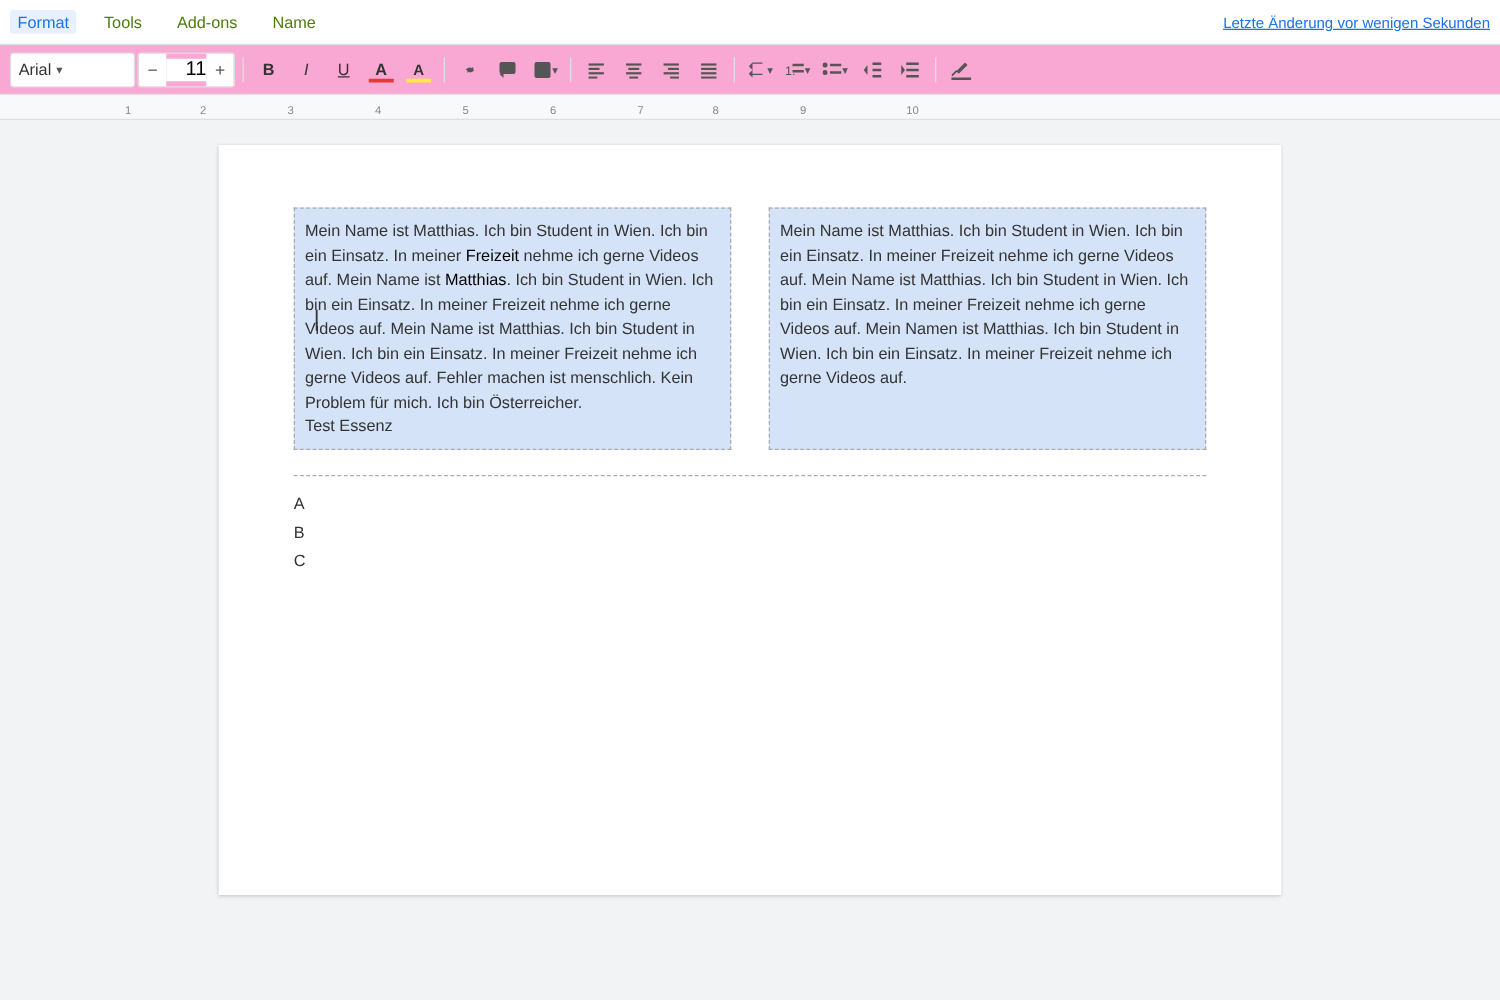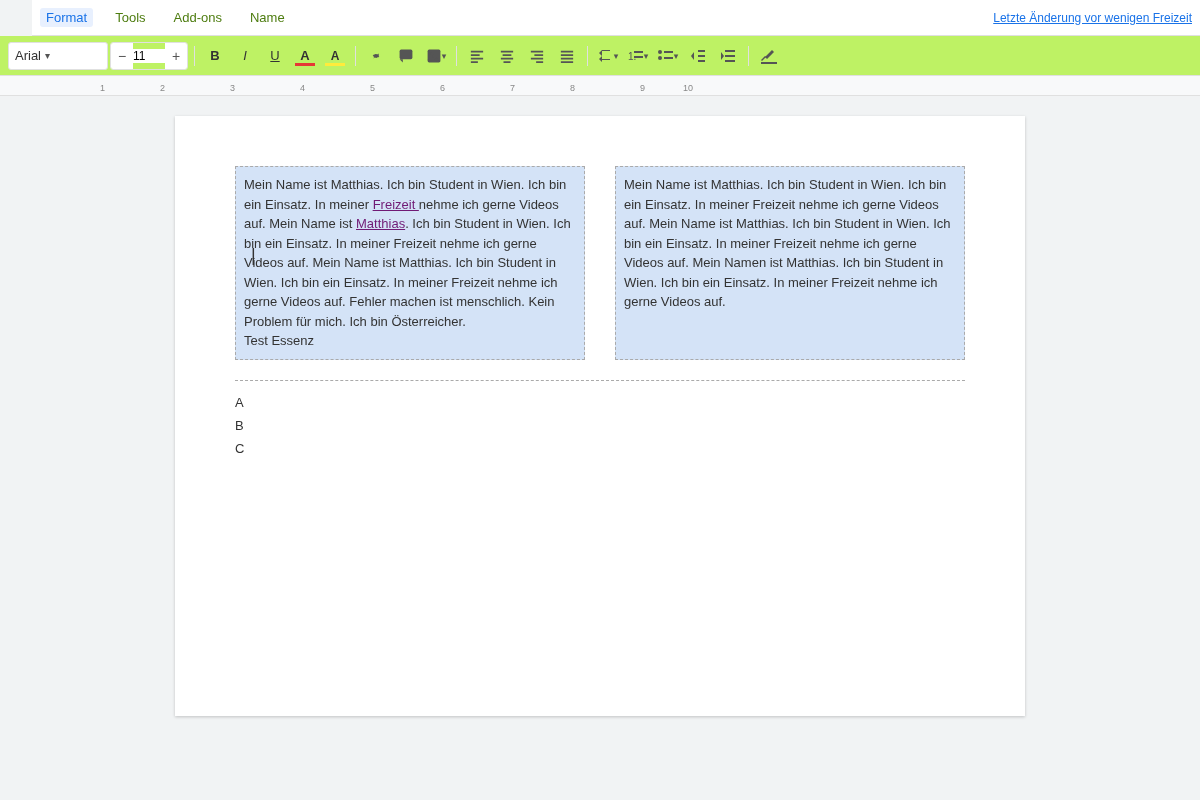--- a/index.html
+++ b/index.html
@@ -7,21 +7,20 @@
 
     
     .menu-bar {
       display: flex;
       align-items: center;
       background: #fff;
       padding: 4px 8px;
       border-bottom: 1px solid #e0e0e0;
       gap: 16px;
       height: 36px;
-      margin-left: 32px;
     }
     .menu-item {
       font-size: 13px;
       cursor: pointer;
       padding: 2px 6px;
       border-radius: 3px;
       color: #4d7c0f;
     }
     .menu-item.active { background: #e8f0fe; color: #1a73e8; }
     .last-saved {
@@ -29,21 +28,21 @@
       font-size: 12px;
       color: #1a73e8;
       text-decoration: underline;
       cursor: pointer;
     }
 
     
     .toolbar {
       display: flex;
       align-items: center;
-      background: #bef264;
+      background: #f9a8d4;
       padding: 4px 8px;
       border-bottom: 1px solid #e0e0e0;
       gap: 2px;
       height: 40px;
     }
     .toolbar-font {
       display: flex;
       align-items: center;
       border: 1px solid #e0e0e0;
       border-radius: 3px;
@@ -92,22 +91,22 @@
       width: 22px;
       height: 28px;
       cursor: pointer;
       background: #fff;
       border: none;
       font-size: 14px;
       color: #555;
     }
     .font-size-area .fs-val {
       width: 32px;
-      text-align: left;
-      font-size: 12px;
+      text-align: right;
+      font-size: 16px;
       border: none;
       outline: none;
       background: #fff;
     }
 
     
     .ruler {
       background: #f8f9fa;
       height: 20px;
       border-bottom: 1px solid #e0e0e0;
@@ -173,22 +172,21 @@
     .col-right {
       flex: 1;
       border: 1px dashed #aaa;
       padding: 8px;
       background: #d4e3f7;
       font-size: 13px;
       line-height: 1.5;
     }
 
     .text-link {
-      color: #701a75;
-      text-decoration: underline;
+      color: #000000;
     }
 
     
     .list-area {
       margin-top: 20px;
       border-top: 1px dashed #aaa;
       padding-top: 10px;
       font-size: 13px;
       line-height: 1.8;
     }
@@ -227,21 +225,21 @@
     }
   </style>
 </head>
 <body>
 
 <div class="menu-bar">
   <span class="menu-item active">Format</span>
   <span class="menu-item">Tools</span>
   <span class="menu-item">Add-ons</span>
   <span class="menu-item">Name</span>
-  <span class="last-saved">Letzte Änderung vor wenigen Freizeit</span>
+  <span class="last-saved">Letzte Änderung vor wenigen Sekunden</span>
 </div>
 
 <div class="toolbar">
 
   <div class="toolbar-font">
     <span>Arial</span>
     <span style="font-size:10px; color:#555;">▾</span>
   </div>
 
   <div class="font-size-area">
@@ -382,21 +380,21 @@
   <div class="ruler-inner">
     <span style="position:absolute; left:0; font-size:9px; color:#888;">1</span>
     <span style="position:absolute; left:60px; font-size:9px; color:#888;">2</span>
     <span style="position:absolute; left:130px; font-size:9px; color:#888;">3</span>
     <span style="position:absolute; left:200px; font-size:9px; color:#888;">4</span>
     <span style="position:absolute; left:270px; font-size:9px; color:#888;">5</span>
     <span style="position:absolute; left:340px; font-size:9px; color:#888;">6</span>
     <span style="position:absolute; left:410px; font-size:9px; color:#888;">7</span>
     <span style="position:absolute; left:470px; font-size:9px; color:#888;">8</span>
     <span style="position:absolute; left:540px; font-size:9px; color:#888;">9</span>
-    <span style="position:absolute; left:583px; font-size:9px; color:#888;">10</span>
+    <span style="position:absolute; left:625px; font-size:9px; color:#888;">10</span>
   </div>
 </div>
 
 <div class="doc-area">
   <div class="page">
 
     <div style="position:absolute; left:76px; top:130px; font-size:18px; color:#333; line-height:1;">|</div>
 
 
     <div class="two-col">

